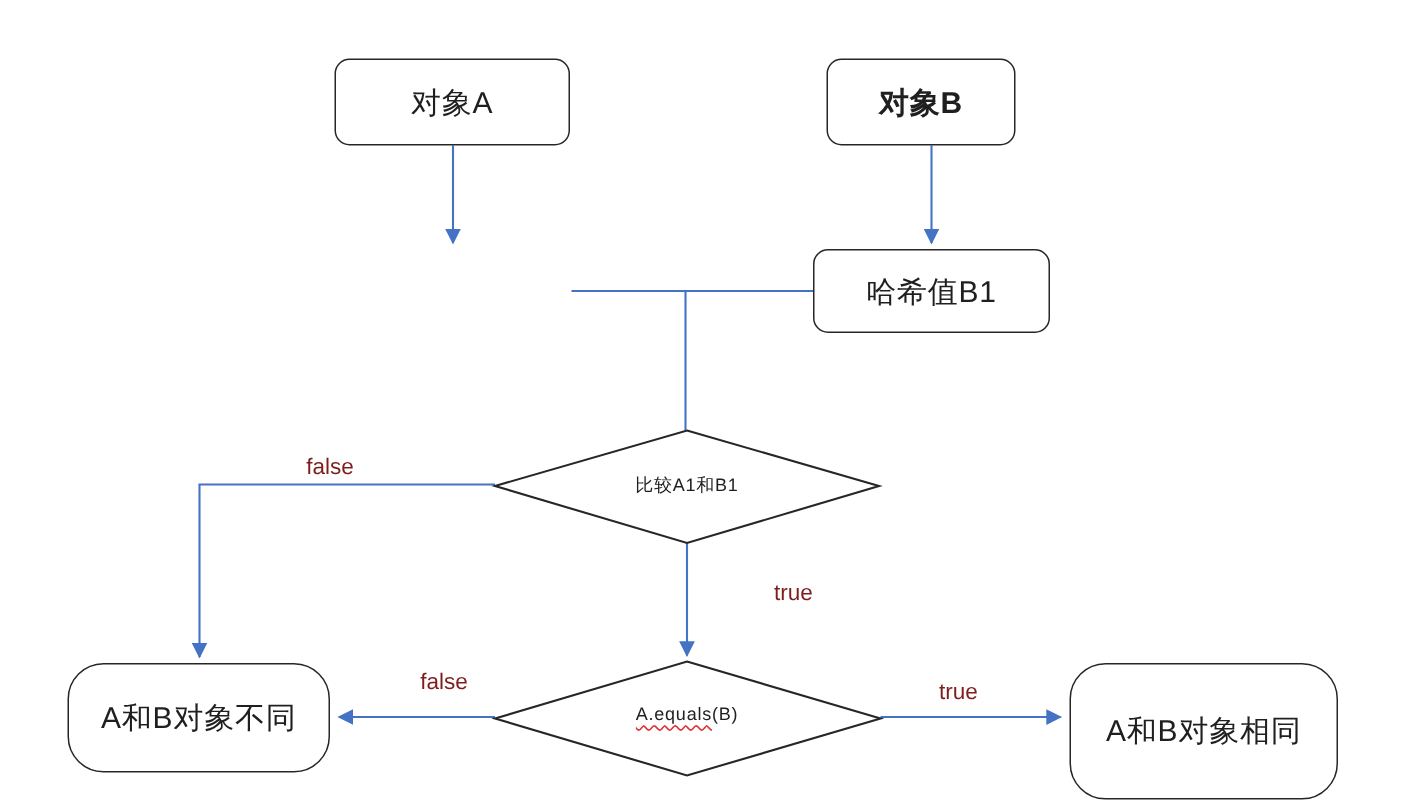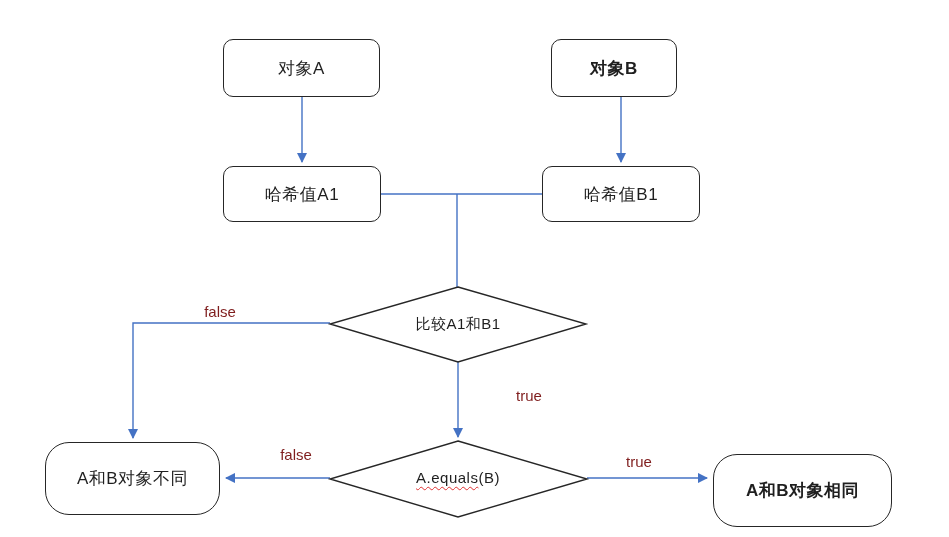--- a/index.html
+++ b/index.html
@@ -22,30 +22,30 @@
   }
   .node {
     position: absolute;
     box-sizing: border-box;
     background: #ffffff;
     border: 1.4px solid #262626;
     border-radius: 10px;
     display: flex;
     align-items: center;
     justify-content: center;
-    font-size: 17px;
+    font-size: 20px;
     color: #1f1f1f;
     letter-spacing: 0.5px;
   }
   .node.big-radius { border-radius: 24px; }
   .diamond-label {
     position: absolute;
     width: 256px;
     text-align: center;
-    font-size: 15px;
+    font-size: 12px;
     color: #1f1f1f;
     letter-spacing: 0.5px;
   }
   .edge-label {
     position: absolute;
     transform: translateX(-50%);
     font-size: 15px;
     color: #7f1d1d;
     white-space: nowrap;
   }
@@ -90,33 +90,30 @@
   </svg>
 
   <div class="node" style="left:223px; top:39px; width:157px; height:58px;">
     <span>对象A</span>
   </div>
 
   <div class="node" style="left:551px; top:39px; width:126px; height:58px;font-weight:bold;">
     <span>对象B</span>
   </div>
 
-  <div class="node" style="left:223px; top:166px; width:158px; height:56px;">
-    <span>哈希值A1</span>
-  </div>
 
   <div class="node" style="left:542px; top:166px; width:158px; height:56px;justify-content:center;">
     <span>哈希值B1</span>
   </div>
 
   <div class="node big-radius" style="left:45px; top:442px; width:175px; height:73px;">
     <span>A和B对象不同</span>
   </div>
 
-  <div class="node big-radius" style="left:713px; top:454px; width:179px; height:73px;font-weight:bold;">
+  <div class="node big-radius" style="left:713px; top:442px; width:179px; height:91px;">
     <span>A和B对象相同</span>
   </div>
 
   <div class="diamond-label" style="left:330px; top:315px;">比较A1和B1</div>
 
   <div class="diamond-label" style="left:330px; top:469px;text-align:center;"><span class="squiggle">A.equals</span><span>(B)</span></div>
 
   <span class="edge-label" style="left:220px; top:303px;">false</span>
   <span class="edge-label" style="left:529px; top:387px;">true</span>
   <span class="edge-label" style="left:296px; top:446px;">false</span>

